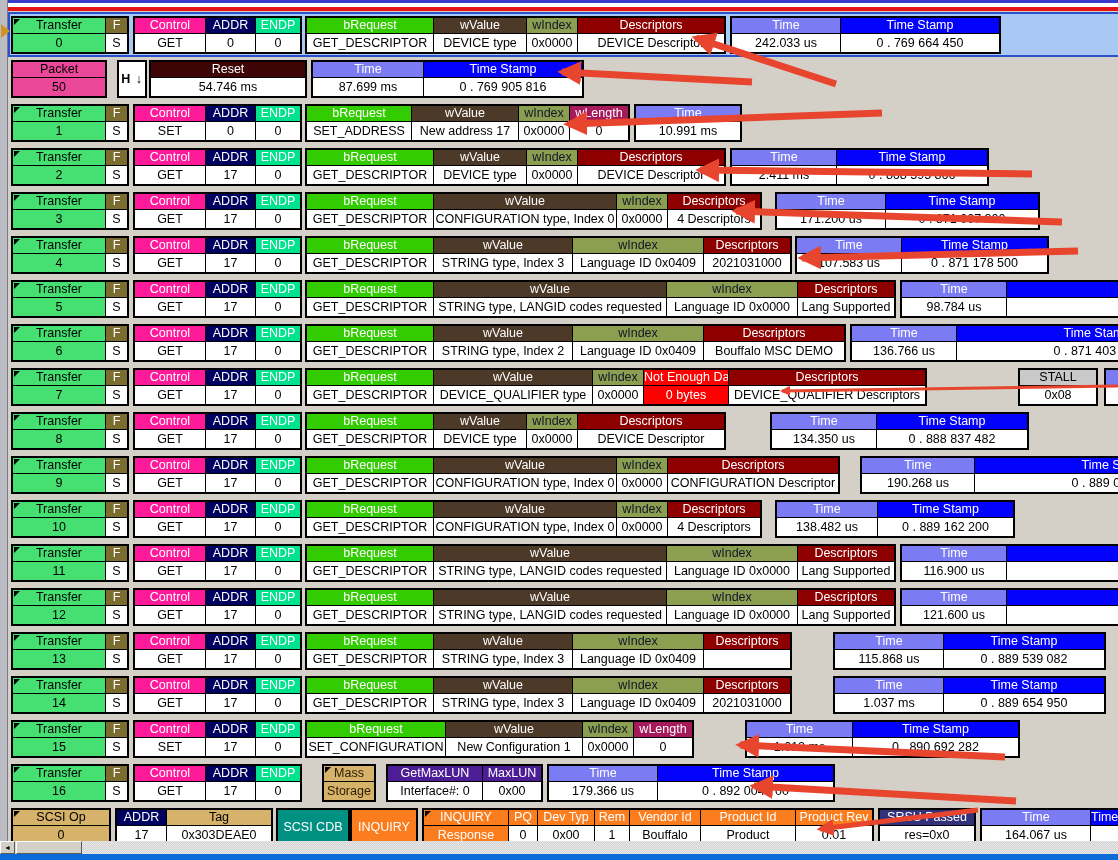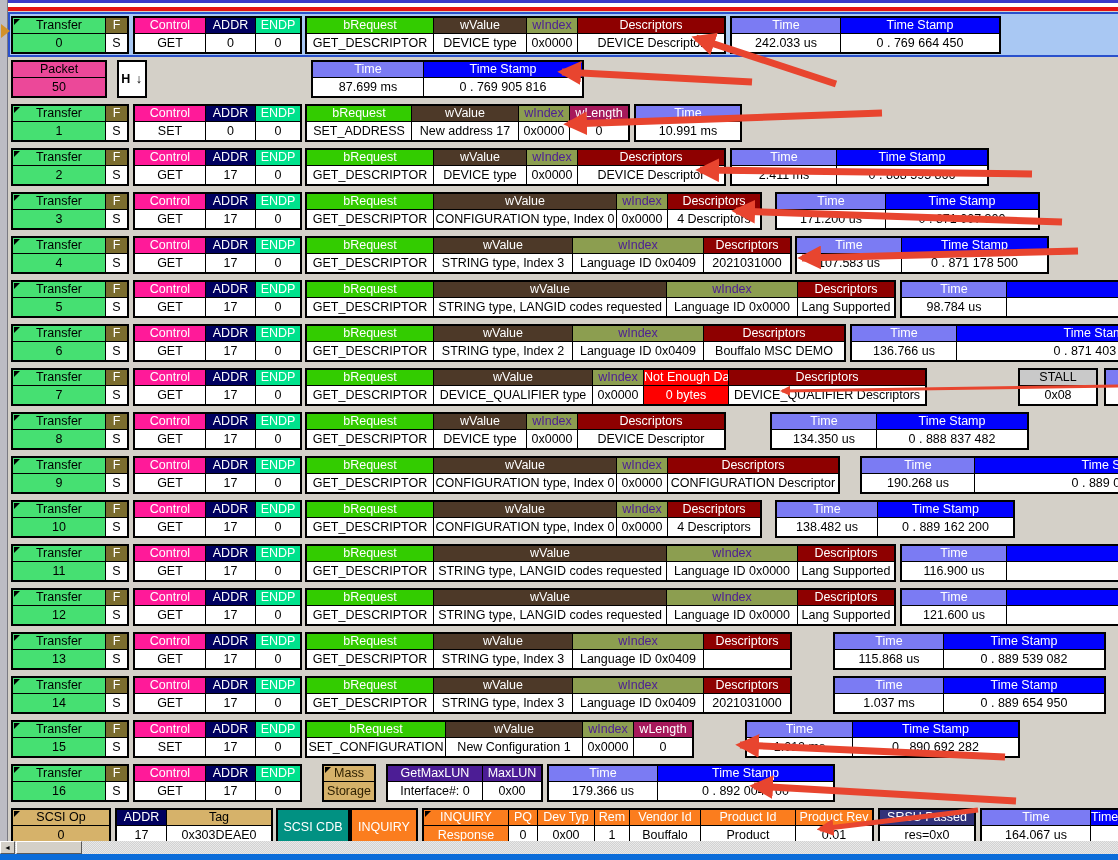--- a/index.html
+++ b/index.html
@@ -26,21 +26,21 @@
   .marker{position:absolute;left:1px;top:1px;width:0;height:0;
        border-top:6px solid #000;border-right:6px solid transparent;}
   
   .t-transfer .hdr,.t-transfer .val{background:#46E072;color:#000;}
   .t-f .hdr{background:#7B6D2F;color:#fff;}
   .t-control .hdr{background:#FF1A99;color:#fff;}
   .t-addr .hdr{background:#00005F;color:#fff;}
   .t-endp .hdr{background:#00E28C;color:#fff;}
   .t-brequest .hdr{background:#33CC00;color:#fff;}
   .t-wvalue .hdr{background:#4D3928;color:#fff;}
-  .t-windex .hdr{background:#8C9E50;color:#4c1d95;}
+  .t-windex .hdr{background:#8C9E50;color:#0f172a;}
   .t-desc .hdr{background:#8E0000;color:#fff;}
   .t-time .hdr{background:#7B7BF3;color:#fff;}
   .t-stamp .hdr{background:#0202FD;color:#fff;}
   .t-wlength .hdr{background:#A6195B;color:#fff;}
   .t-packet .hdr,.t-packet .val{background:#ec4899;color:#000;}
   .t-reset .hdr{background:#3D0505;color:#fff;}
   .t-ned .hdr,.t-ned .val{background:#FE0000;color:#fff;}
   .t-stall .hdr{background:#C9C9C9;color:#000;}
   .t-mass .hdr,.t-mass .val{background:#D6B26A;color:#2e2000;}
   .t-lun .hdr{background:#4c1d95;color:#fff;}
@@ -132,20 +132,26 @@
         <div class="col t-packet" style="width: 92px;">
           <div class="hdr">Packet</div>
           <div class="val">50</div>
         </div>
       </div>
       <div class="group" style="left: 117px;">
         <div class="col t-hcell" style="width: 26px;">
           <div class="spancell">H ↓</div>
         </div>
       </div>
+      <div class="group" style="left: 149px;">
+        <div class="col t-reset" style="width: 154px;">
+          <div class="hdr">Reset</div>
+          <div class="val">54.746 ms</div>
+        </div>
+      </div>
       <div class="group" style="left: 311px;">
         <div class="col t-time" style="width: 110px;">
           <div class="hdr">Time</div>
           <div class="val">87.699 ms</div>
         </div>
         <div class="col t-stamp" style="width: 158px;">
           <div class="hdr">Time Stamp</div>
           <div class="val">0 . 769 905 816</div>
         </div>
       </div>

